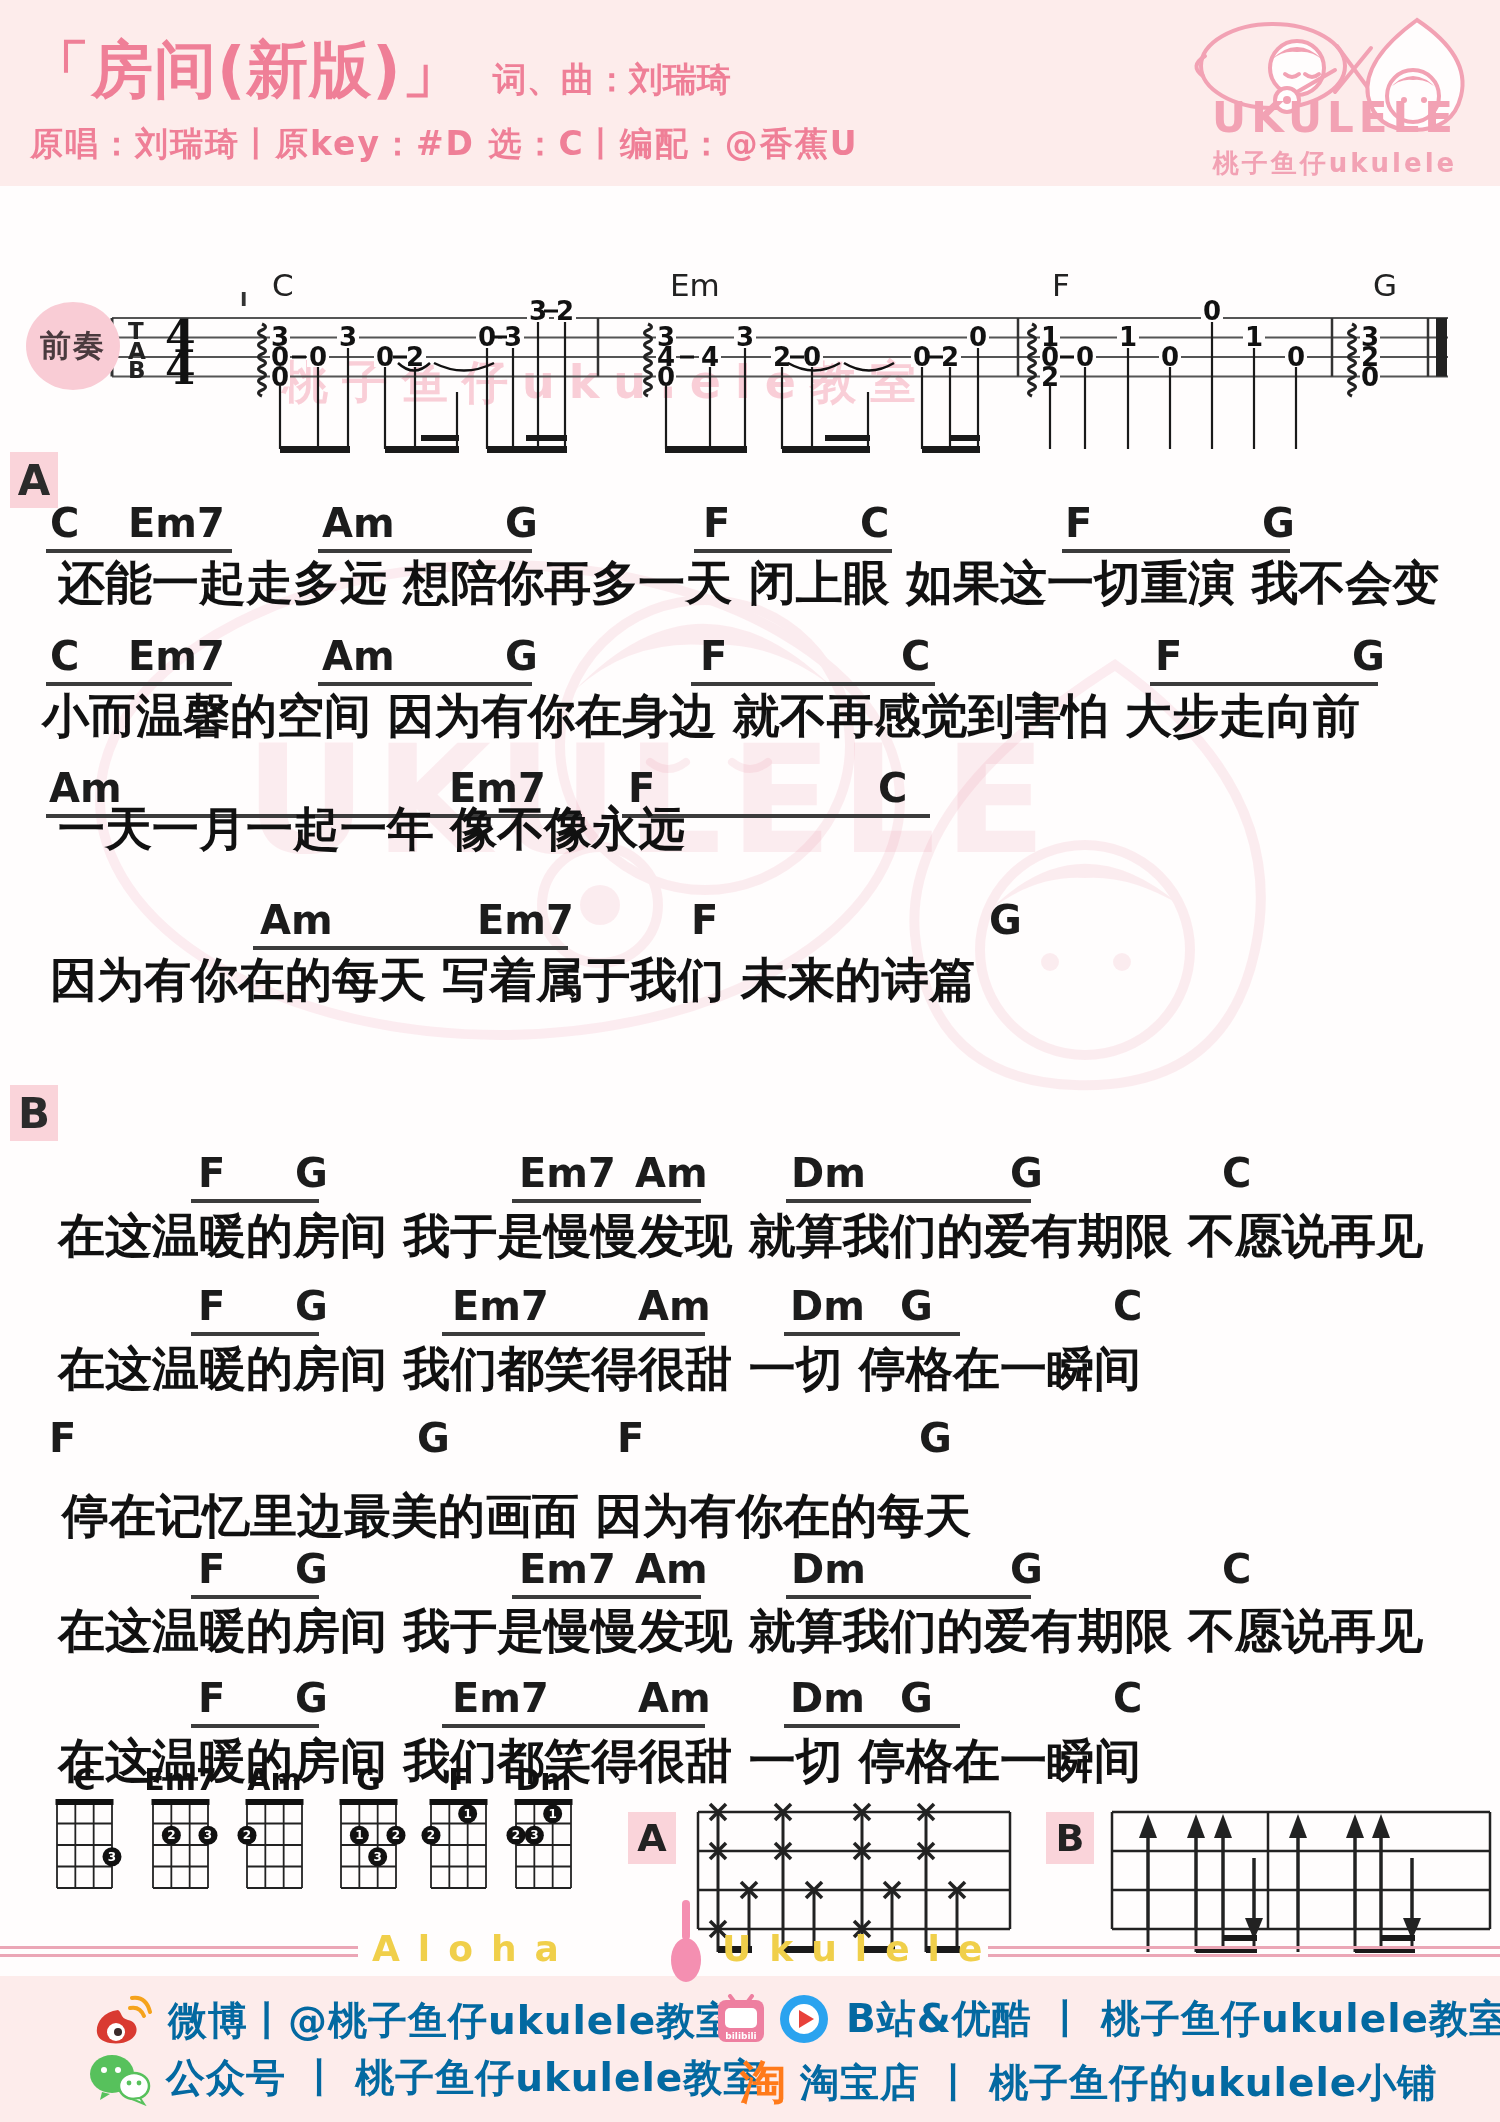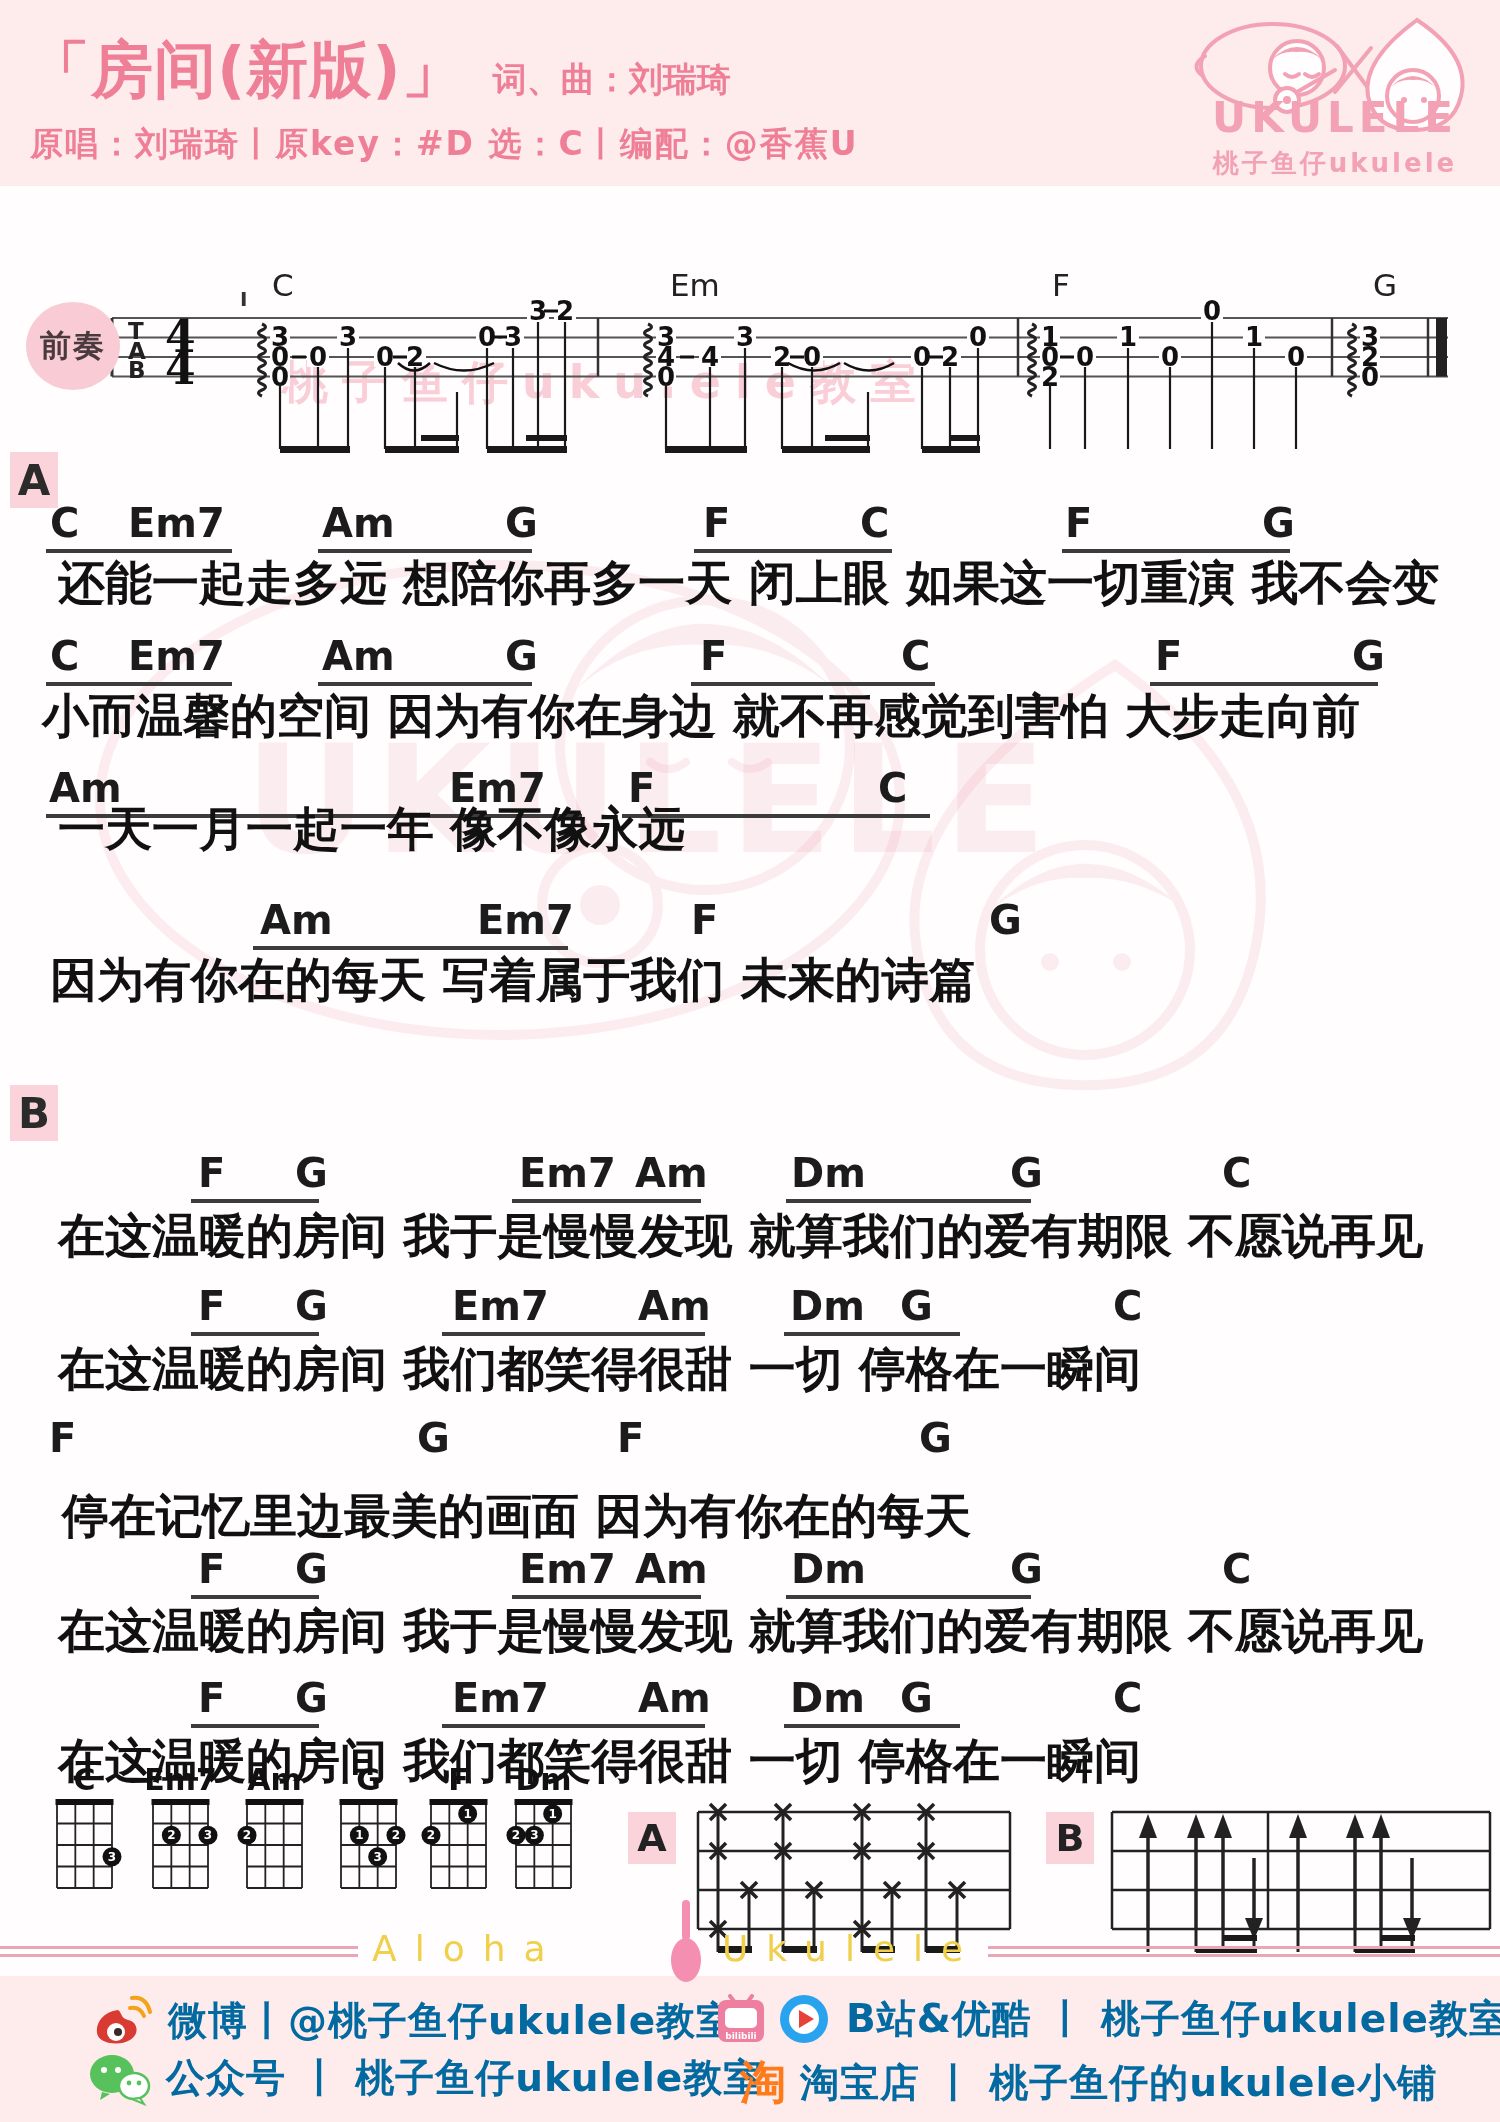--- a/index.html
+++ b/index.html
@@ -31,21 +31,21 @@
   
   #song-body{position:absolute;left:0;top:0;width:1500px;height:2122px;z-index:3;pointer-events:none;}
   .section-label{position:absolute;width:48px;height:56px;background:#fad4da;color:#2b2b2b;
      font-size:42px;font-weight:bold;display:flex;align-items:center;justify-content:center;}
   .chord{position:absolute;font-size:40px;font-weight:bold;color:#1c1c1c;white-space:nowrap;}
   .chord-underline{position:absolute;height:3.5px;background:#3c3c3c;}
   .lyric{position:absolute;font-size:47px;font-weight:bold;color:#111;white-space:nowrap;}
 
   
   .aloha-line{position:absolute;height:3px;background:#eba6b6;z-index:3;}
-  .aloha-word{position:absolute;top:1928px;font-size:36px;font-weight:normal;color:#f0cf4a;
+  .aloha-word{position:absolute;top:1928px;font-size:36px;font-weight:bold;color:#f0cf4a;
      letter-spacing:18px;z-index:3;}
   .aloha-uku{position:absolute;left:666px;top:1898px;z-index:3;}
 
   
   .footer-item{position:absolute;display:flex;align-items:center;z-index:3;}
   .footer-text{font-size:39px;font-weight:bold;color:#0369a1;white-space:nowrap;letter-spacing:1px;}
   .taobao-glyph{font-size:46px;font-weight:bold;color:#ff7a1a;margin-right:14px;}
 </style>
 </head>
 <body>

